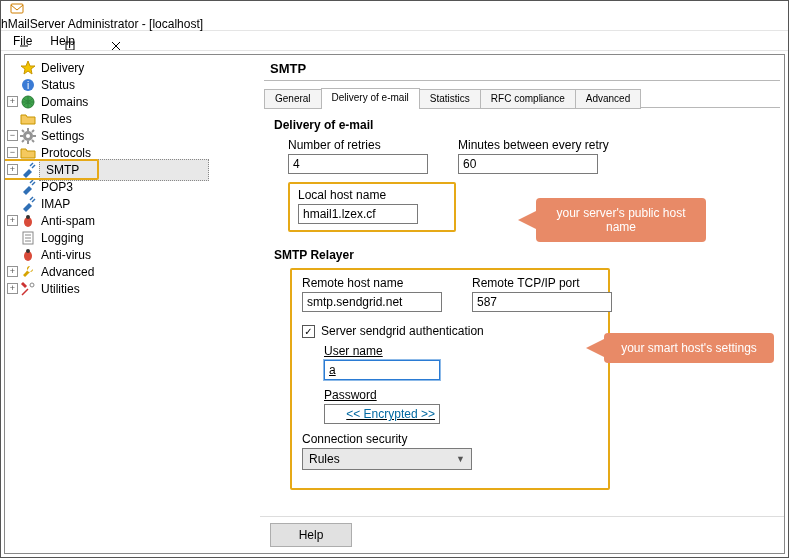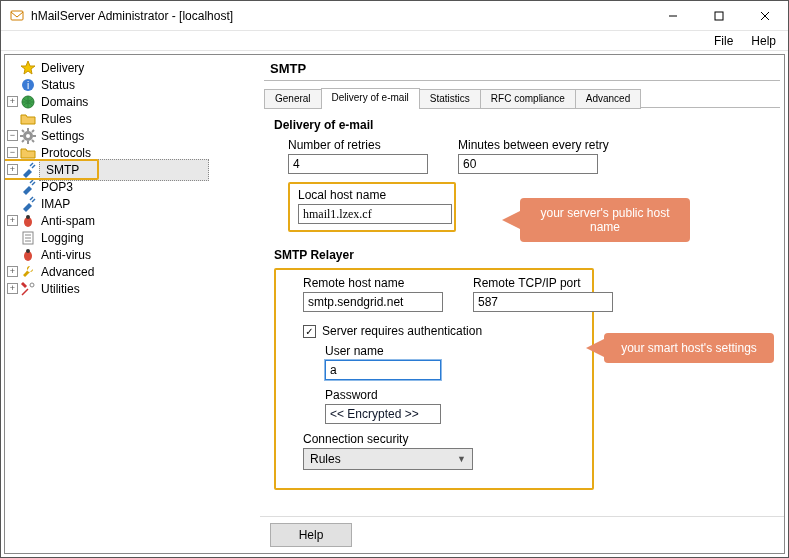--- a/index.html
+++ b/index.html
@@ -15,35 +15,35 @@
     height: 558px;
     border: 1px solid #555;
     display: flex;
     flex-direction: column;
     position: relative;
     background: #fff;
   }
   .titlebar {
     height: 30px;
     display: flex;
-    align-items: center;
+    align-items: flex-start;
     border-bottom: 1px solid #e5e5e5;
+    flex-direction: column;
   }
   .titlebar .icon {
     width: 16px; height: 16px; margin: 0 6px 0 8px;
     display:flex;align-items:center;justify-content:center;
   }
   .titlebar .title { flex:1; font-size:12px; }
   .winbtns { display:flex; }
   .winbtn { width:46px; height:30px; display:flex; align-items:center; justify-content:center; }
   .winbtn svg { width:10px; height:10px; }
   .menubar {
     height:20px; display:flex; align-items:center; padding:0 4px; gap:2px;
     border-bottom:1px solid #e5e5e5;
-    justify-content:flex-end;
   }
   .menuitem { padding:2px 8px; }
   .body {
     flex:1; display:flex; border:1px solid #888; margin:3px;
   }
   
   .tree {
     width:255px; border-right:1px solid #fff; padding:4px 2px; overflow:hidden;
   }
   .tree ul { list-style:none; margin:0; padding:0; }
@@ -91,24 +91,24 @@
   .tin.focus { border:1px solid #2a7bd4; outline:1px solid #8cb9e8; }
   .sel {
     height:22px; width:170px; border:1px solid #7a7a7a; background:#e8e8e8;
     display:flex; align-items:center; justify-content:space-between; padding:0 6px;
     font-family:inherit; font-size:12px;
   }
   .chev { font-size:9px; color:#555; }
   .cb { display:flex; align-items:center; gap:6px; margin:4px 0 6px 0; }
   .cbbox { width:13px; height:13px; border:1px solid #555; display:flex;align-items:center;justify-content:center; font-size:10px; }
   .group-box {
-    border:2px solid #e6a917; border-radius:2px; padding:6px 10px 10px 27px; width:320px;
-  }
-  .indent { margin-left:22px; }
-  .readonly { color:#0f172a; }
+    border:2px solid #e6a917; border-radius:2px; padding:6px 10px 10px 10px; width:320px;margin-left:16px;
+  }
+  .indent { margin-left:22px;text-decoration:underline; }
+  .readonly { color:#0369a1;text-align:right; }
 
   
   .callout {
     position:absolute; background:#e88a67; color:#fff; padding:8px 12px;
     border-radius:4px; font-size:12px; text-align:center; width:170px;
   }
   .callout .tail {
     position:absolute; left:-18px; top:50%; transform:translateY(-50%);
     width:0;height:0;border-top:10px solid transparent;border-bottom:10px solid transparent;
     border-right:20px solid #e88a67;
@@ -380,42 +380,42 @@
             </div>
             <div class="field">
               <span class="flabel">Minutes between every retry</span>
               <input class="tin wide" value="60" style="">
             </div>
           </div>
 
           <div style="position:relative; display:inline-block;">
             <div class="field" style="border:2px solid #e6a917; border-radius:2px; padding:4px 8px 6px 8px; width:168px;">
               <span class="flabel">Local host name</span>
-              <input class="tin wide" style="width: 154px; font-family: Liberation Serif, serif;" value="hmail1.lzex.cf">
+              <input class="tin wide" style="width: 120px;" value="hmail1.lzex.cf">
             </div>
           </div>
         </div>
 
         <div class="section-title" style="margin-top:8px">SMTP Relayer</div>
 
         <div class="group-box">
           <div class="row">
             <div class="field">
               <span class="flabel">Remote host name</span>
               <input class="tin wide" value="smtp.sendgrid.net" style="">
             </div>
             <div class="field">
               <span class="flabel">Remote TCP/IP port</span>
               <input class="tin wide" value="587" style="">
             </div>
           </div>
 
           <div class="cb">
             <span class="cbbox">✓</span>
-            <span>Server requires authentication</span>
+            <span>Server sendgrid authentication</span>
           </div>
 
           <div class="indent">
             <div class="field">
               <span class="flabel">User name</span>
               <input class="tin sm focus" value="a" style="">
             </div>
             <div class="field">
               <span class="flabel">Password</span>
               <input class="tin sm readonly" readonly="" value="&lt;&lt; Encrypted &gt;&gt;" style="">
@@ -424,21 +424,21 @@
 
           <div class="field" style="margin-top:4px;">
             <span class="flabel">Connection security</span>
             <div class="sel">
               <span>Rules</span>
               <span class="chev">▼</span>
             </div>
           </div>
         </div>
 
-        <div class="callout" style="top:90px; left:260px;">
+        <div class="callout" style="top:90px; left:276px;">
           <div class="tail"></div>
           <span>your server's public host name</span>
         </div>
         <div class="callout" style="top:225px; left:344px;">
           <div class="tail"></div>
           <span>your smart host's settings</span>
         </div>
       </div>
 
       <div class="footer">

